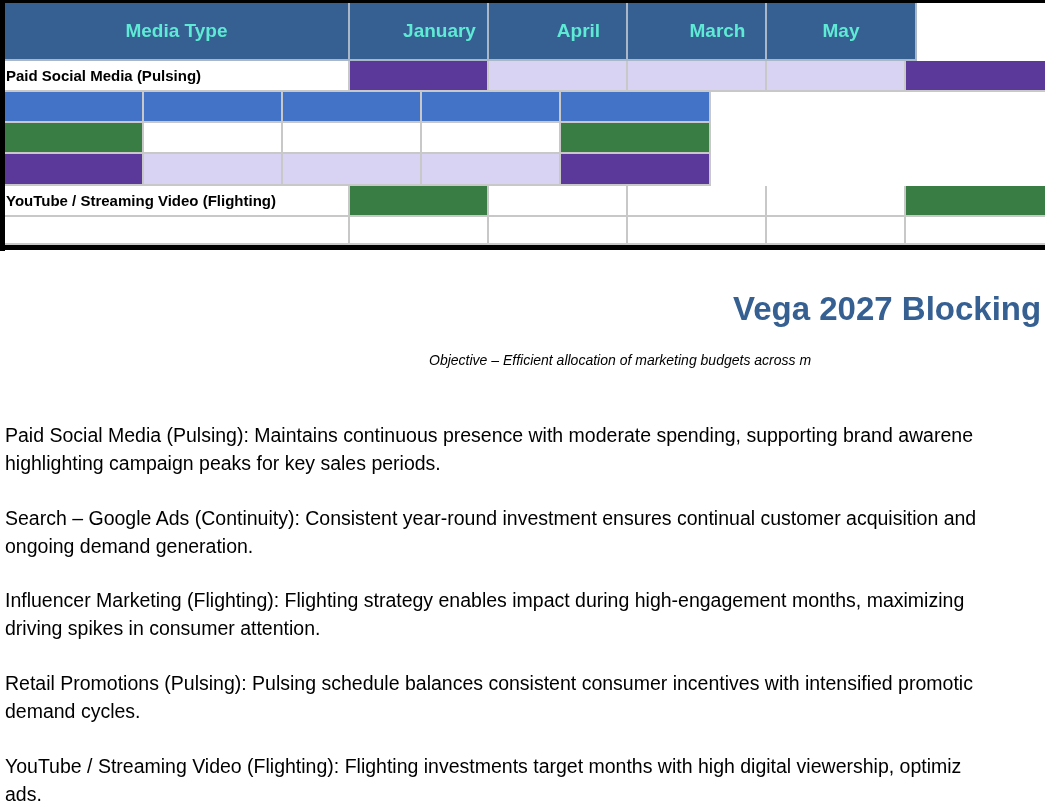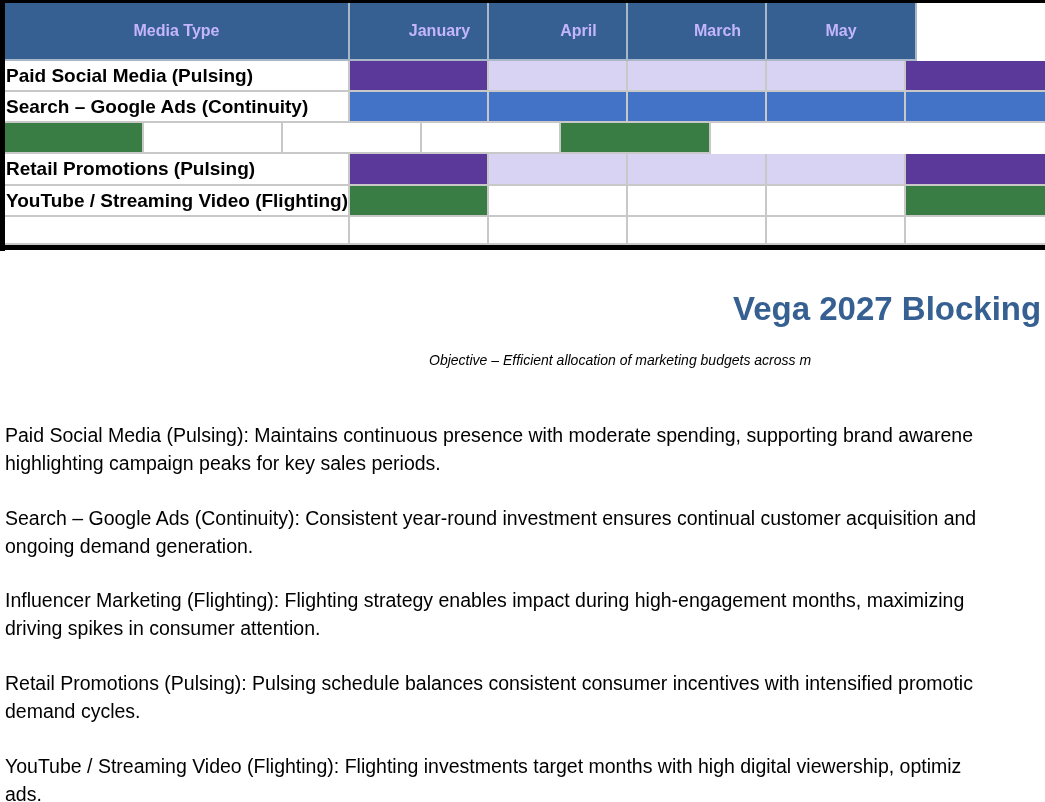--- a/index.html
+++ b/index.html
@@ -5,23 +5,23 @@
     html, body { margin: 0; padding: 0; background: #ffffff; }
     body { width: 1045px; height: 802px; overflow: hidden; position: relative; font-family: "Liberation Sans", "DejaVu Sans", sans-serif; color: #000; }
     .sheet { position: absolute; left: 0; top: 0; width: 1060px; }
     .tbl-wrap { position: absolute; left: 0; top: 0; width: 1060px; height: 251px; }
     .frame-top { position: absolute; left: 0; top: 0; width: 1060px; height: 3px; background: #000; }
     .frame-left { position: absolute; left: 0; top: 0; width: 5px; height: 251px; background: #000; }
     .frame-bottom { position: absolute; left: 0; top: 245px; width: 1060px; height: 5px; background: #000; }
     .row { position: absolute; left: 5px; display: flex; }
     .cell { box-sizing: border-box; border-right: 2px solid #c8c8c8; border-bottom: 2px solid #c8c8c8; height: 100%; }
     .hdr { top: 3px; height: 58px; }
-    .hdr .cell { background: #366092; color: #c4b5fd; font-weight: bold; font-size: 16px; display: flex; align-items: center; justify-content: center; border-color: #a9b7c9; }
+    .hdr .cell { background: #366092; color: #5eead4; font-weight: bold; font-size: 19px; display: flex; align-items: center; justify-content: center; border-color: #a9b7c9; }
     .body-row { height: 31px; }
-    .body-row .label { font-weight: bold; font-size: 19px; display: flex; align-items: center; padding-left: 1px; white-space: nowrap; overflow: visible; position: relative; z-index: 2; background: transparent; }
+    .body-row .label { font-weight: bold; font-size: 15px; display: flex; align-items: center; padding-left: 1px; white-space: nowrap; overflow: visible; position: relative; z-index: 2; background: transparent; }
     .c0 { width: 345px; }
     .c1, .c2, .c3, .c4 { width: 139px; padding-left: 42px; }
     .c5 { width: 150px; }
     .purple { background: #5b399a; }
     .lav { background: #d8d3f2; }
     .blue { background: #4373c7; }
     .green { background: #3a7d44; }
     .white { background: #ffffff; }
     .title { position: absolute; left: 733px; top: 290px; white-space: nowrap; font-size: 33px; font-weight: bold; color: #366092; }
     .subtitle { position: absolute; left: 429px; top: 352px; white-space: nowrap; font-size: 14px; font-style: italic; }
@@ -46,36 +46,34 @@
     <div id="rows-container">
         <div class="row body-row" style="top: 61px; height: 31px;">
           <div class="cell c0 label">Paid Social Media (Pulsing)</div>
           <div class="cell c1 purple"></div>
           <div class="cell c2 lav"></div>
           <div class="cell c3 lav"></div>
           <div class="cell c4 lav"></div>
           <div class="cell c5 purple"></div>
         </div>
         <div class="row body-row" style="top: 92px; height: 31px;">
-          <div class="cell c0 label">Search – Google Ads (Continuity)</div>
           <div class="cell c1 blue"></div>
           <div class="cell c2 blue"></div>
           <div class="cell c3 blue"></div>
           <div class="cell c4 blue"></div>
           <div class="cell c5 blue"></div>
         </div>
         <div class="row body-row" style="top: 123px; height: 31px;">
           <div class="cell c1 green"></div>
           <div class="cell c2 white"></div>
           <div class="cell c3 white"></div>
           <div class="cell c4 white"></div>
           <div class="cell c5 green"></div>
         </div>
         <div class="row body-row" style="top: 154px; height: 32px;">
-          <div class="cell c0 label">Retail Promotions (Pulsing)</div>
           <div class="cell c1 purple"></div>
           <div class="cell c2 lav"></div>
           <div class="cell c3 lav"></div>
           <div class="cell c4 lav"></div>
           <div class="cell c5 purple"></div>
         </div>
         <div class="row body-row" style="top: 186px; height: 31px;">
           <div class="cell c0 label">YouTube / Streaming Video (Flighting)</div>
           <div class="cell c1 green"></div>
           <div class="cell c2 white"></div>

